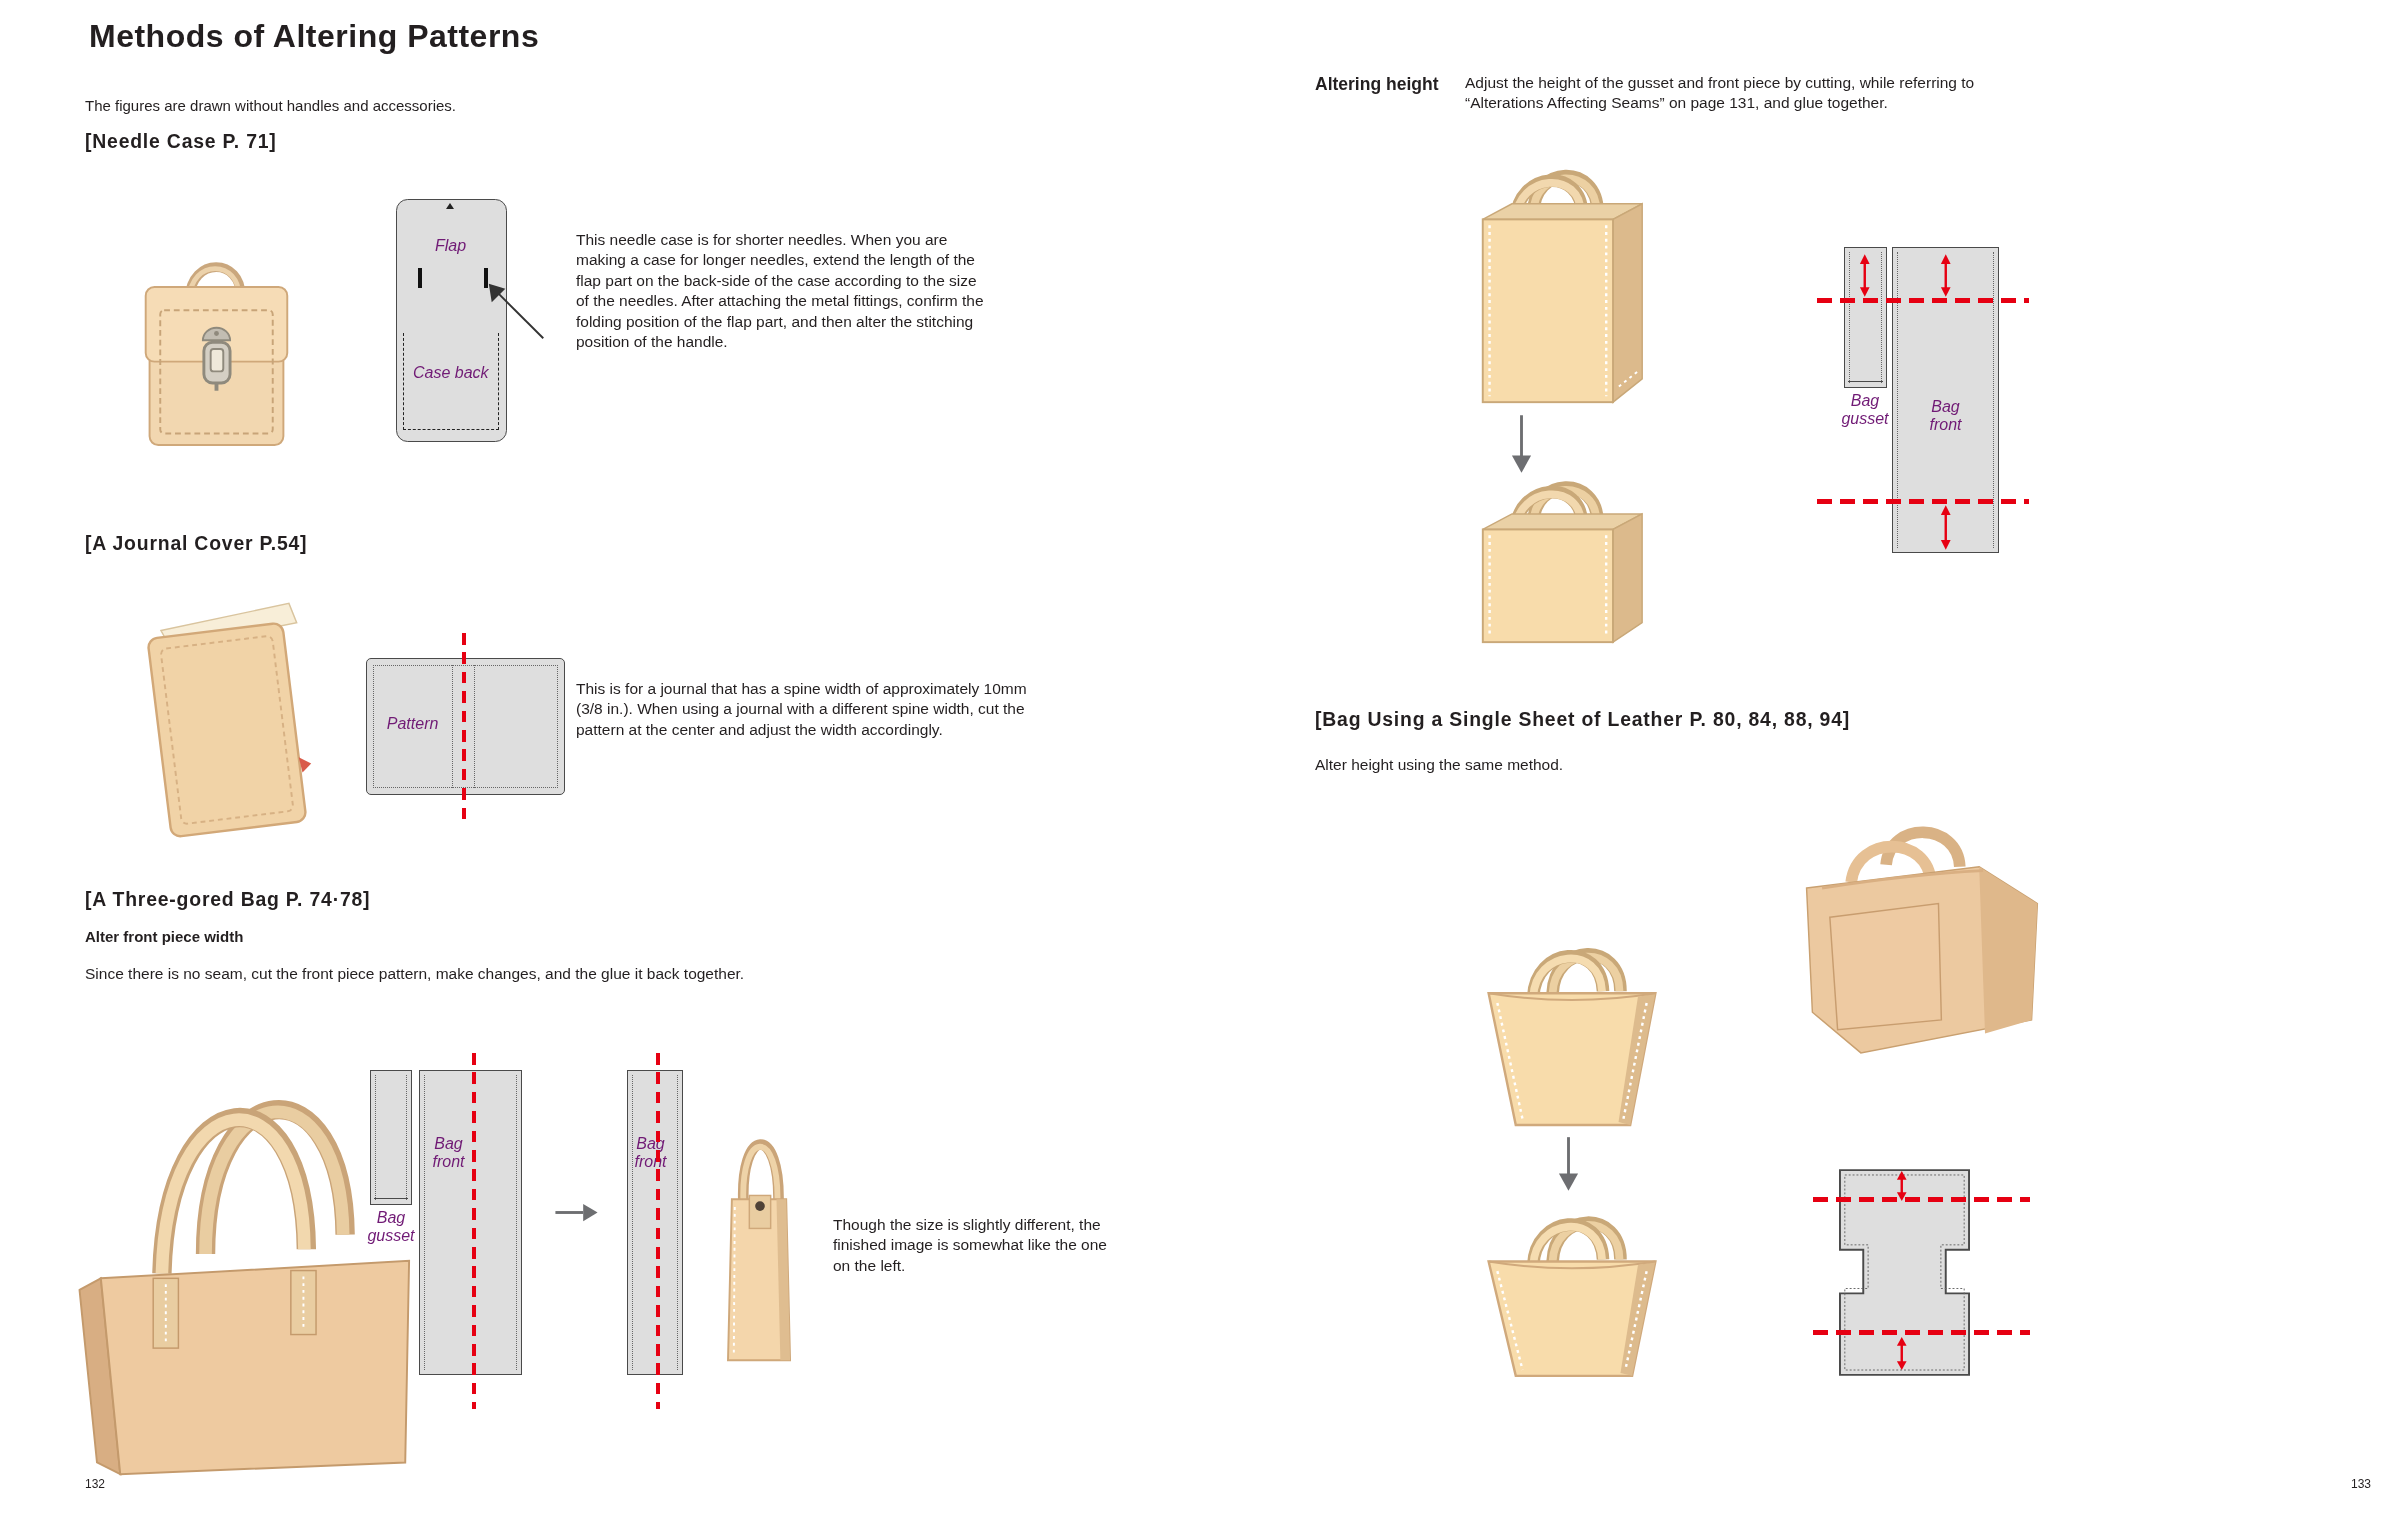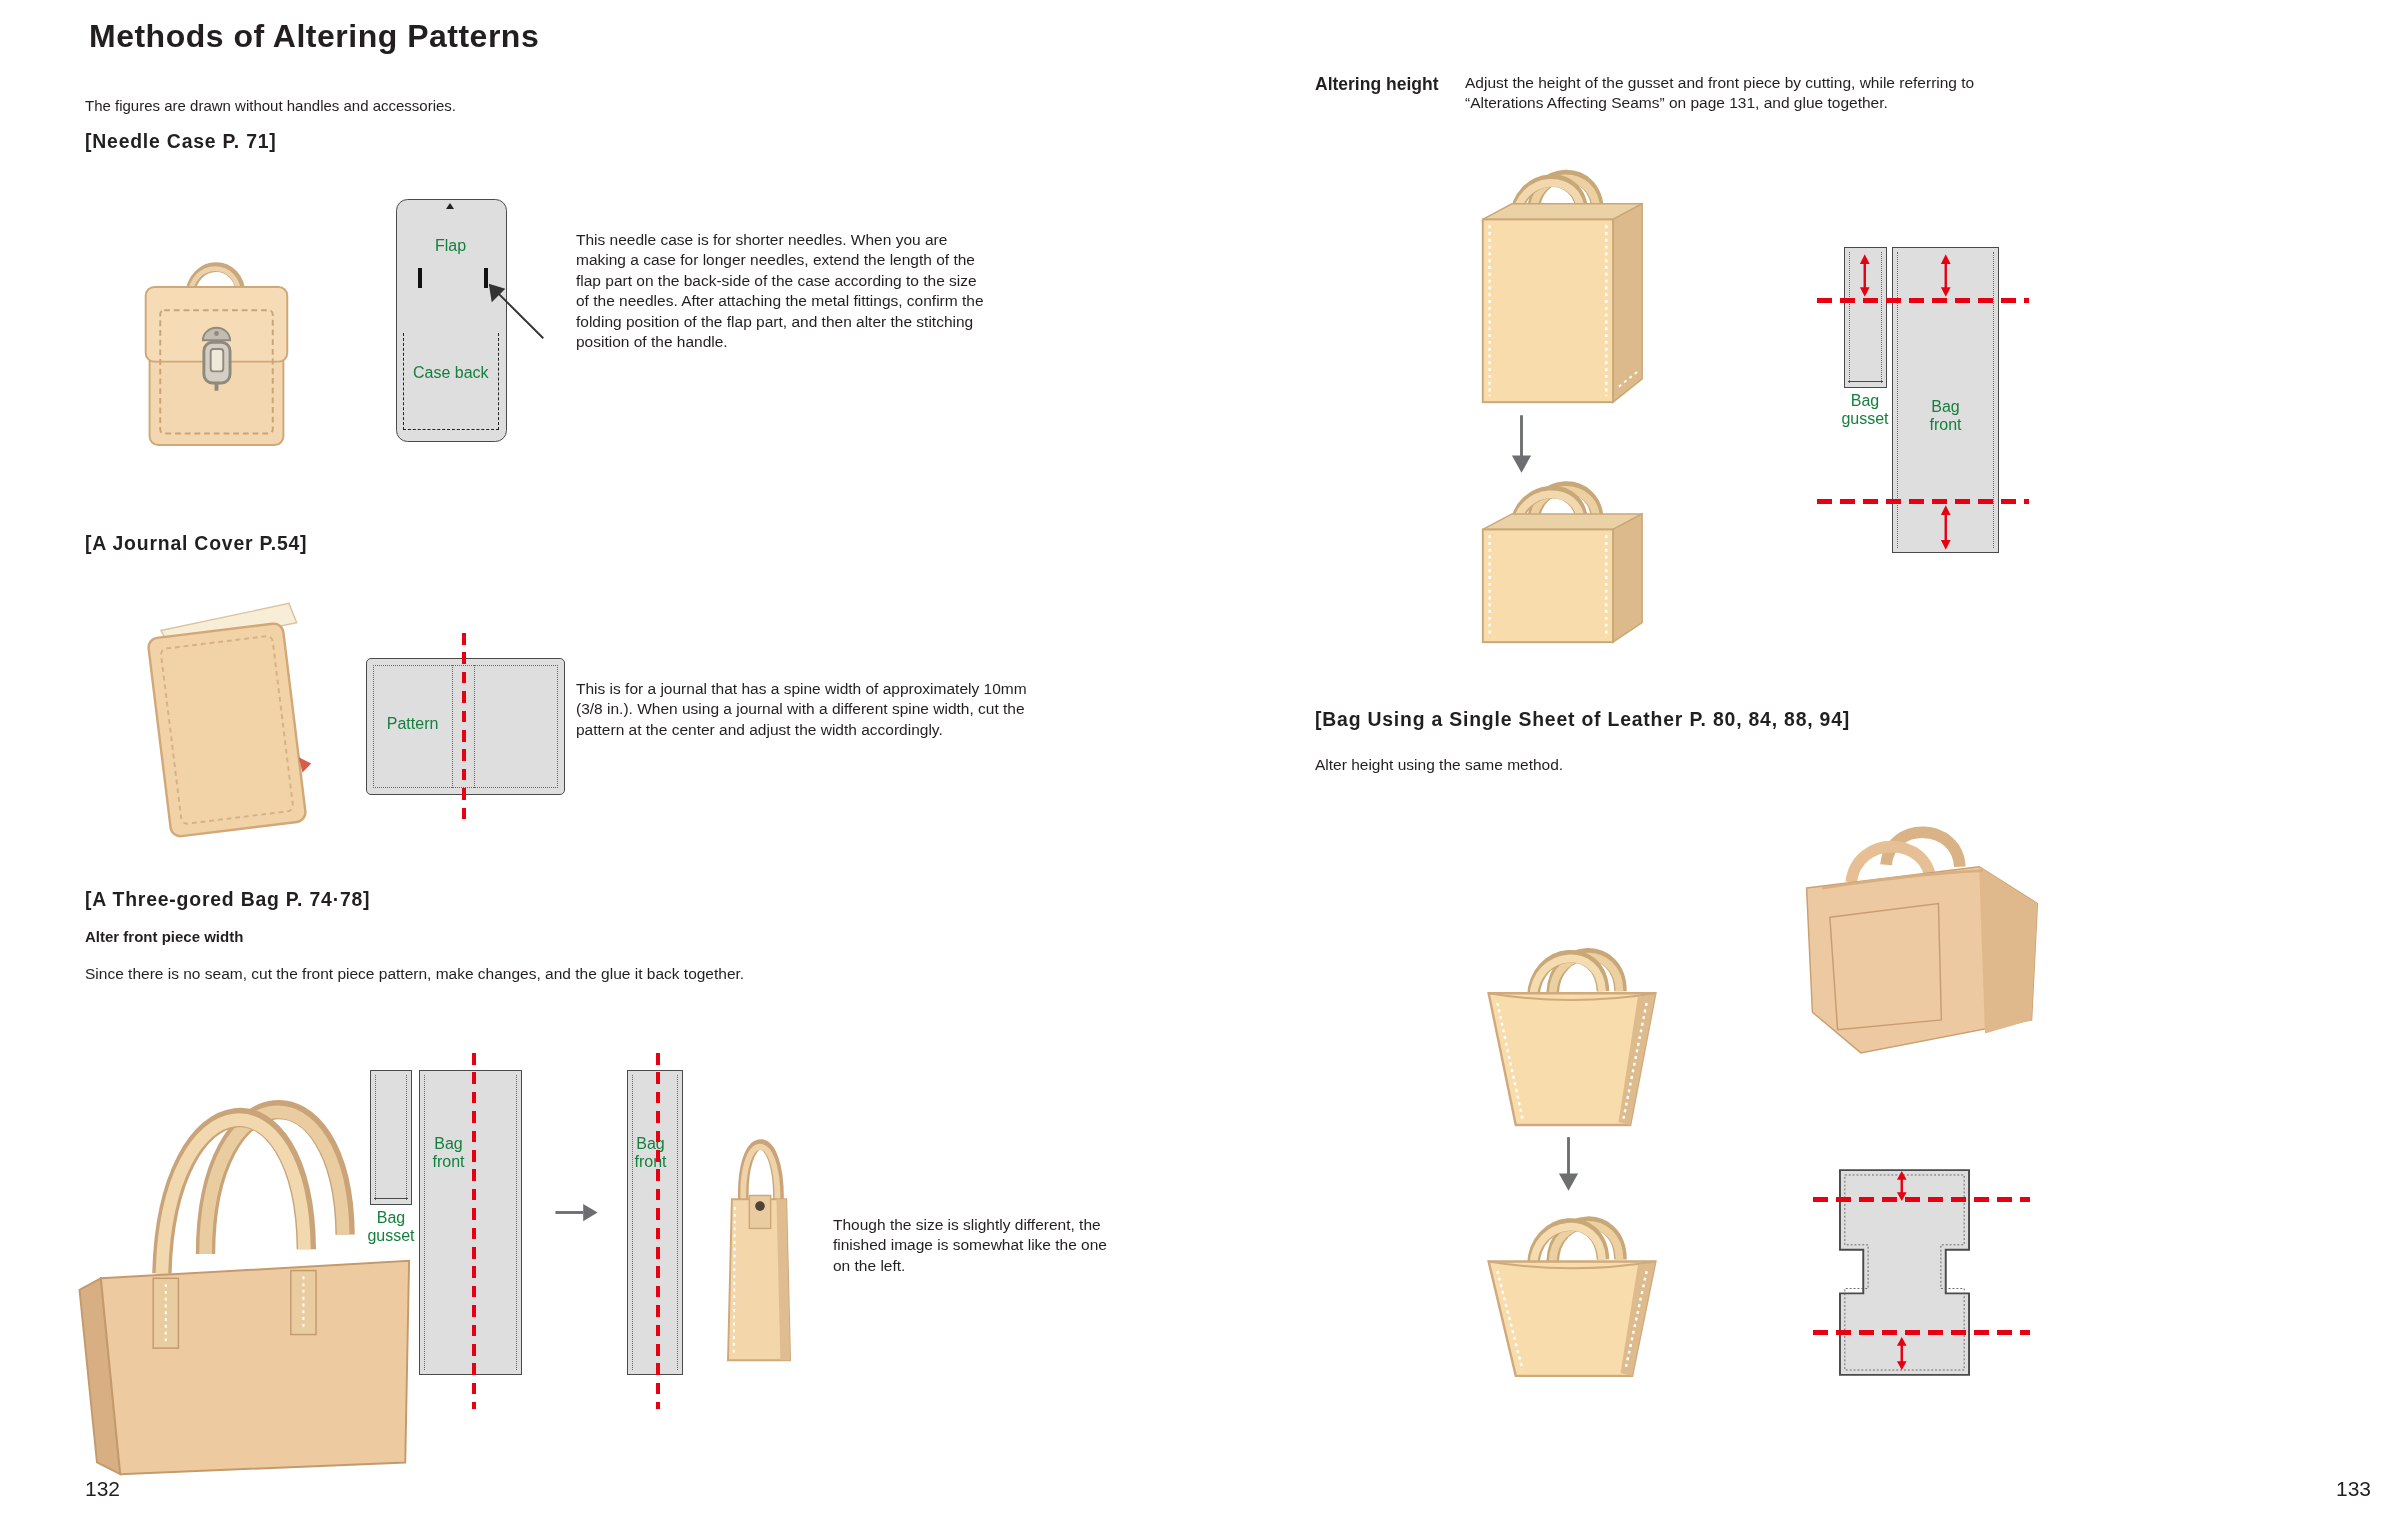--- a/index.html
+++ b/index.html
@@ -6,26 +6,26 @@
   #canvas{
     position:relative;width:2402px;height:1528px;background:#ffffff;
     font-family:"Liberation Sans",sans-serif;color:#231f20;overflow:hidden;
   }
   .abs{position:absolute;}
   .page-title{font-size:32px;font-weight:bold;letter-spacing:0.5px;}
   .subtitle{font-size:15px;}
   .h-bracket{font-size:19.4px;font-weight:bold;letter-spacing:0.8px;}
   .subhead{font-size:15px;font-weight:bold;}
   .body-text{font-size:15.5px;line-height:20.4px;}
-  .pagenum{font-size:21px;}
+  .pagenum{font-size:12px;}
   
   .patt{position:absolute;background:#dedede;border:1.9px solid #4a4a4a;box-sizing:border-box;}
   .patt-dot-inset{position:absolute;inset:3.9px;border:1px dotted #666;}
   .patt-dot-lr{position:absolute;inset:3.9px;border-left:1px dotted #666;border-right:1px dotted #666;}
-  .patt-label{font-size:16px;line-height:18.4px;text-align:center;color:#15803d;}
+  .patt-label{font-size:16px;line-height:18.4px;text-align:center;color:#701a75;font-style:italic;}
   
   .red-vline{position:absolute;width:3.9px;
     background:repeating-linear-gradient(180deg,#e60012 0 11.6px,transparent 11.6px 19.4px);}
   .red-hline{position:absolute;height:4.9px;
     background:repeating-linear-gradient(90deg,#e60012 0 14.6px,transparent 14.6px 23px);}
   .slit{position:absolute;width:3.9px;height:20.4px;background:#111;}
   .caseback-zone{position:absolute;border:1.9px dashed #222;border-top:none;box-sizing:border-box;}
   svg{display:block;}
 </style>
 </head>

